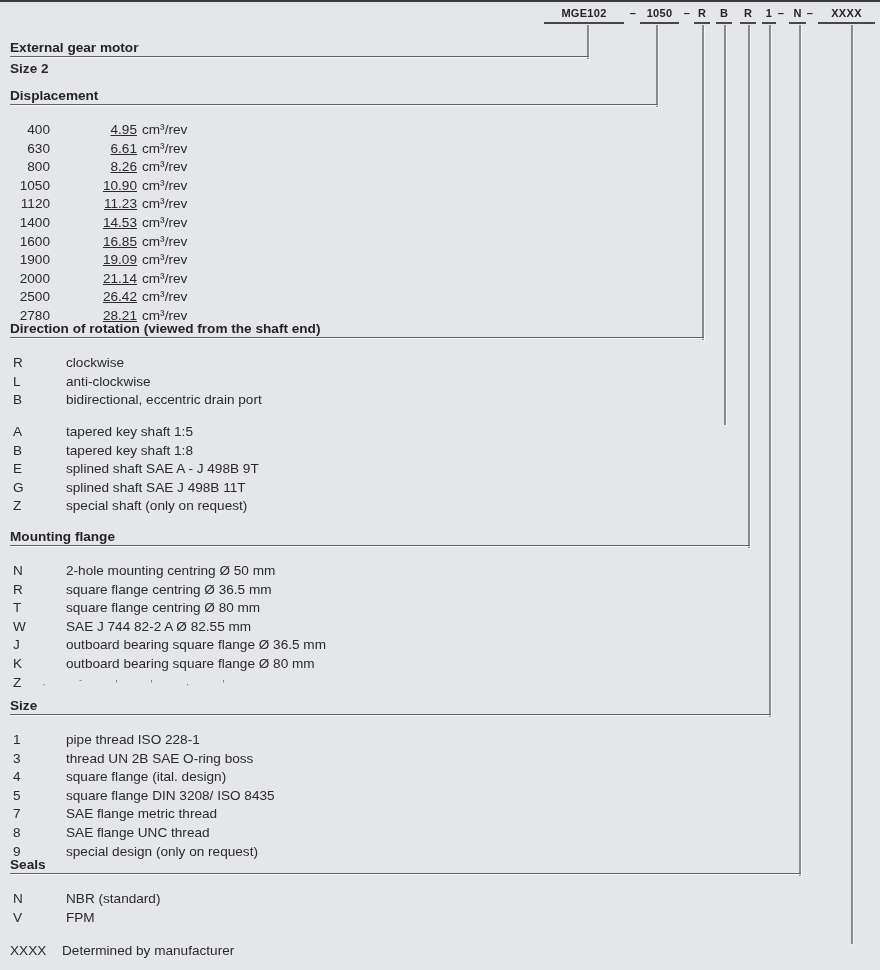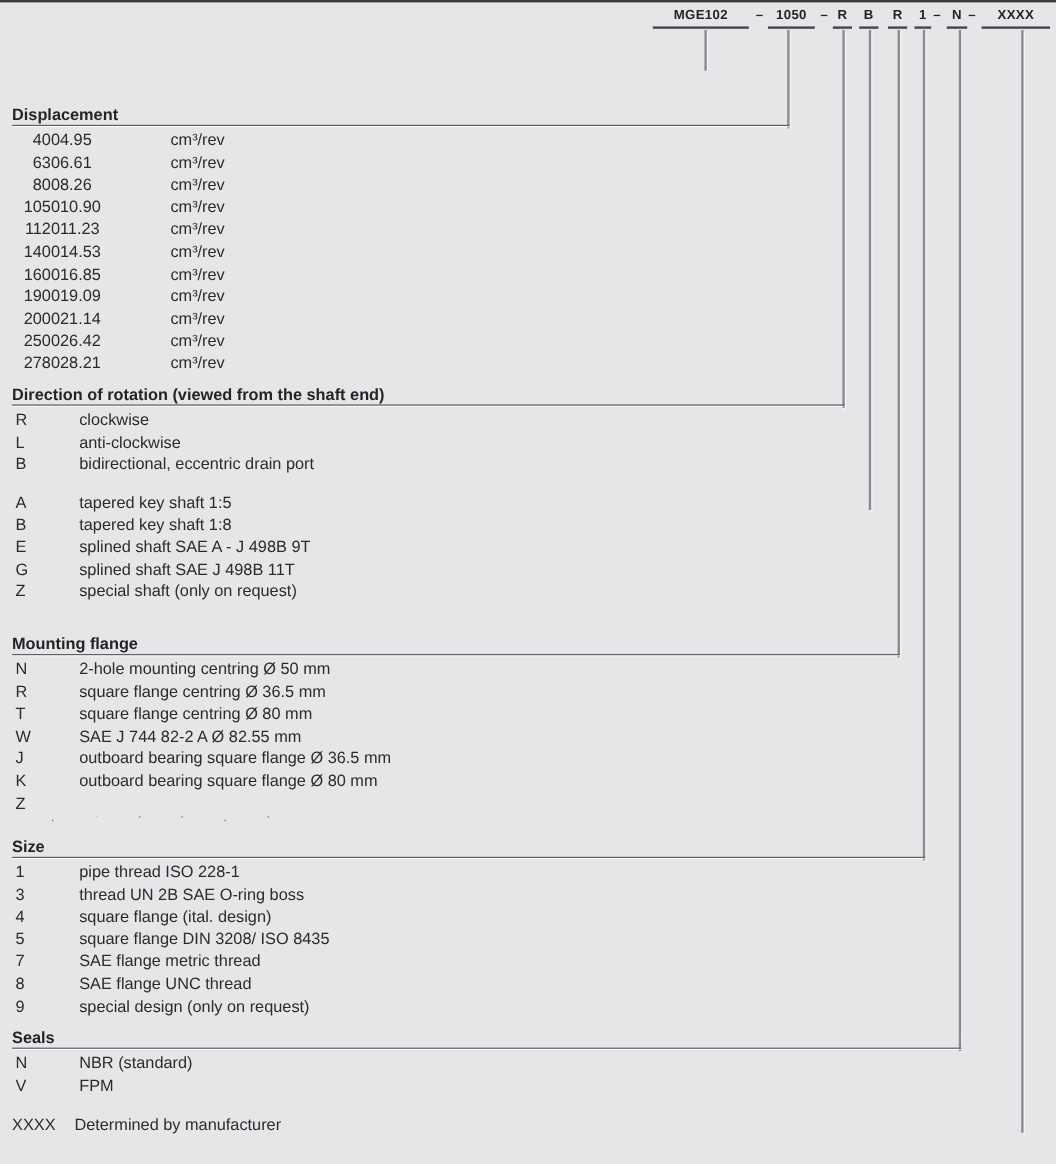--- a/index.html
+++ b/index.html
@@ -31,25 +31,25 @@
   .v6{left:799px;height:851px}.v7{left:851px;height:919px}
 
   
   .section{position:absolute;left:10px;}
   .sec-title{
     display:block;font-weight:700;font-size:13.6px;line-height:14px;
     padding-bottom:1px;color:#242426;white-space:nowrap;
     border-bottom:1.6px solid #606165;box-shadow:0 1px 0 rgba(255,255,255,.7);
   }
   .sec-sub{font-weight:700;font-size:13.6px;margin-top:4px;}
-  .rows{padding-top:3px;}
+  .rows{padding-top:16px;}
   .row{display:flex;height:18.6px;line-height:18.6px;font-size:13.6px;white-space:nowrap;}
   .code{width:53px;padding-left:3px;flex:none;}
   .code-num{width:40px;padding-left:0;text-align:right;flex:none;}
-  .val{width:87px;flex:none;}
+  .val{width:87px;text-align:right;flex:none;text-decoration:underline;}
   .unit{margin-left:5px;}
   .mod .code{padding-left:0;width:52px;}
 
   .artifact{
     position:absolute;left:42px;top:680px;height:9px;line-height:9px;overflow:hidden;
     font-size:11px;color:#76777b;word-spacing:28px;letter-spacing:1px;
   }
 </style>
 </head>
 <body>
@@ -74,20 +74,24 @@
 
   <div class="vline v0"></div>
   <div class="vline v1"></div>
   <div class="vline v2"></div>
   <div class="vline v3"></div>
   <div class="vline v4"></div>
   <div class="vline v5"></div>
   <div class="vline v6"></div>
   <div class="vline v7"></div>
 
+  <div class="section" style="top:41px">
+    <div class="sec-title" style="width:579px">External gear motor</div>
+    <div class="sec-sub">Size 2</div>
+  </div>
 
   <div class="section" style="top:89px">
     <div class="sec-title" style="width:648px">Displacement</div>
     <div class="rows">
 
         <div class="row">
           <span class="code code-num">400</span>
           <span class="val">4.95</span>
           <span class="unit">cm³/rev</span>
         </div>

